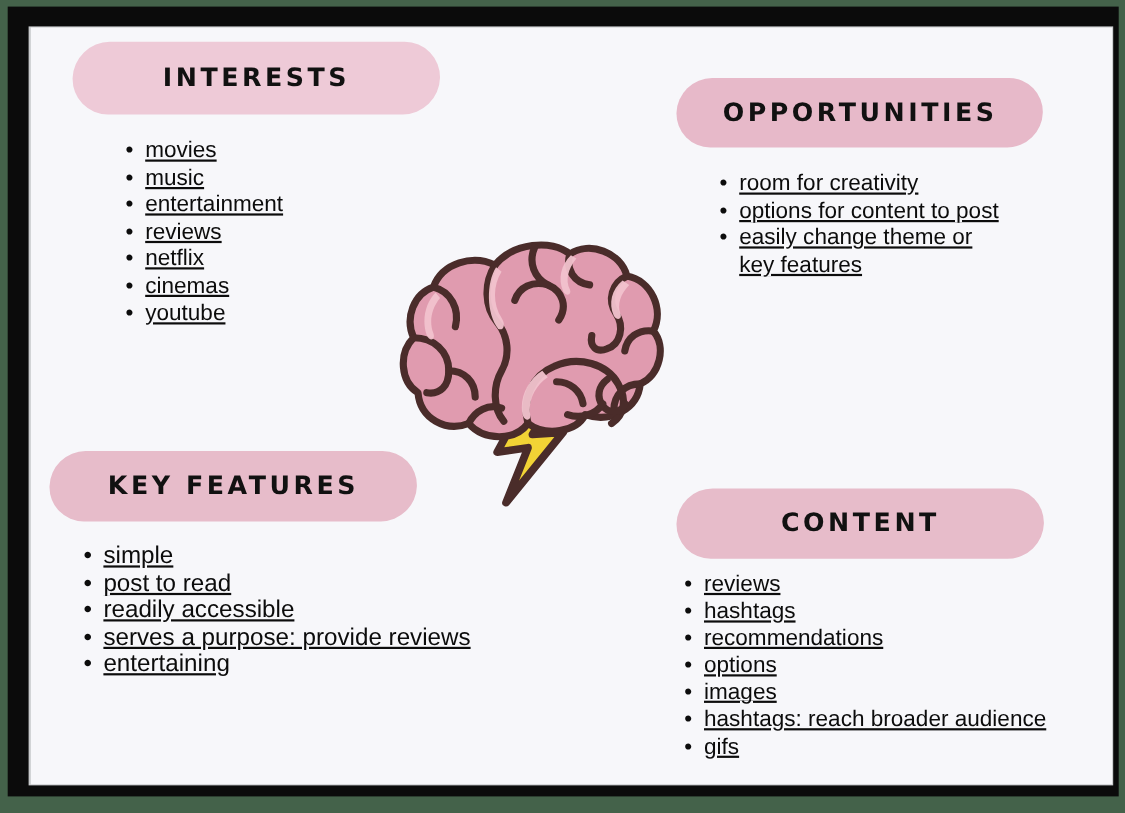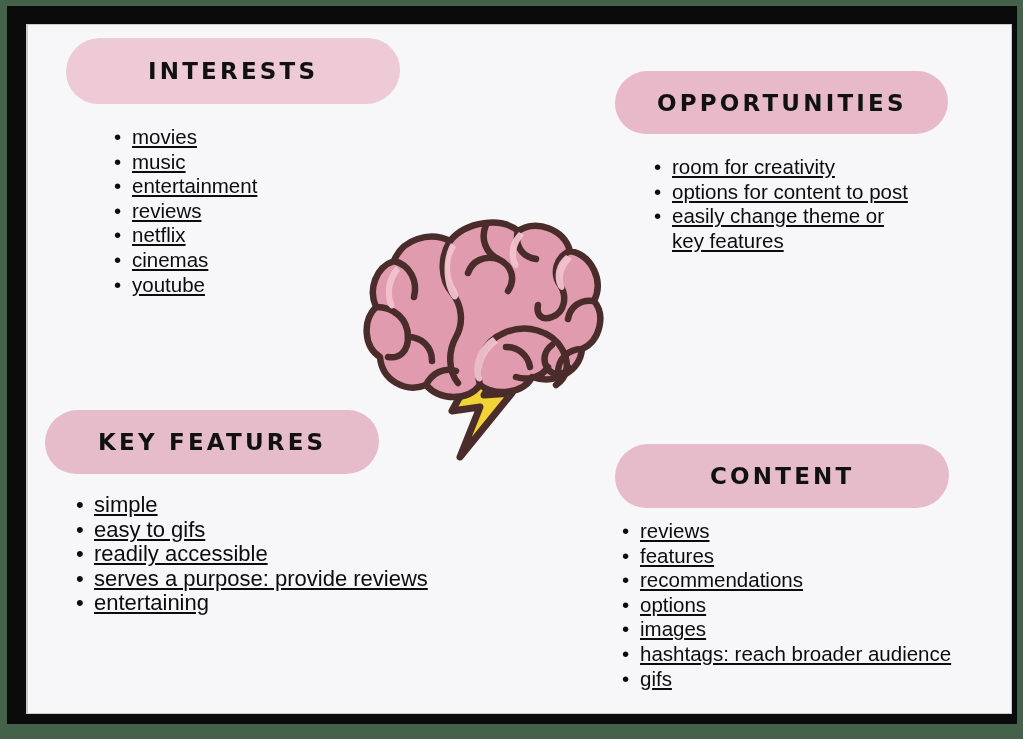--- a/index.html
+++ b/index.html
@@ -136,32 +136,32 @@
       <li>room for creativity</li>
       <li>options for content to post</li>
       <li>easily change theme or key features</li>
     </ul>
 
     <div class="pill" id="pill-keyfeatures">
       <span>KEY FEATURES</span>
     </div>
     <ul class="bullets" id="list-keyfeatures">
       <li>simple</li>
-      <li>easy to gifs</li>
+      <li>post to read</li>
       <li>readily accessible</li>
       <li>serves a purpose: provide reviews</li>
       <li>entertaining</li>
     </ul>
 
     <div class="pill" id="pill-content">
       <span>CONTENT</span>
     </div>
     <ul class="bullets" id="list-content">
       <li>reviews</li>
-      <li>features</li>
+      <li>hashtags</li>
       <li>recommendations</li>
       <li>options</li>
       <li>images</li>
       <li>hashtags: reach broader audience</li>
       <li>gifs</li>
     </ul>
 
     <div id="brainstorm-illustration">
       <svg viewBox="0 0 280 300" xmlns="http://www.w3.org/2000/svg">
         <g stroke="#4a2c2a" stroke-width="6.5" stroke-linecap="round" stroke-linejoin="round">

